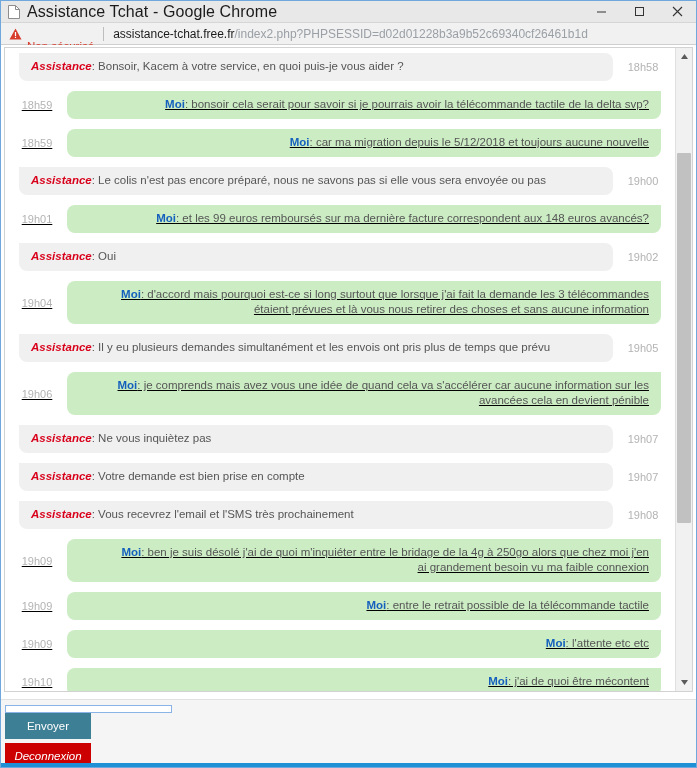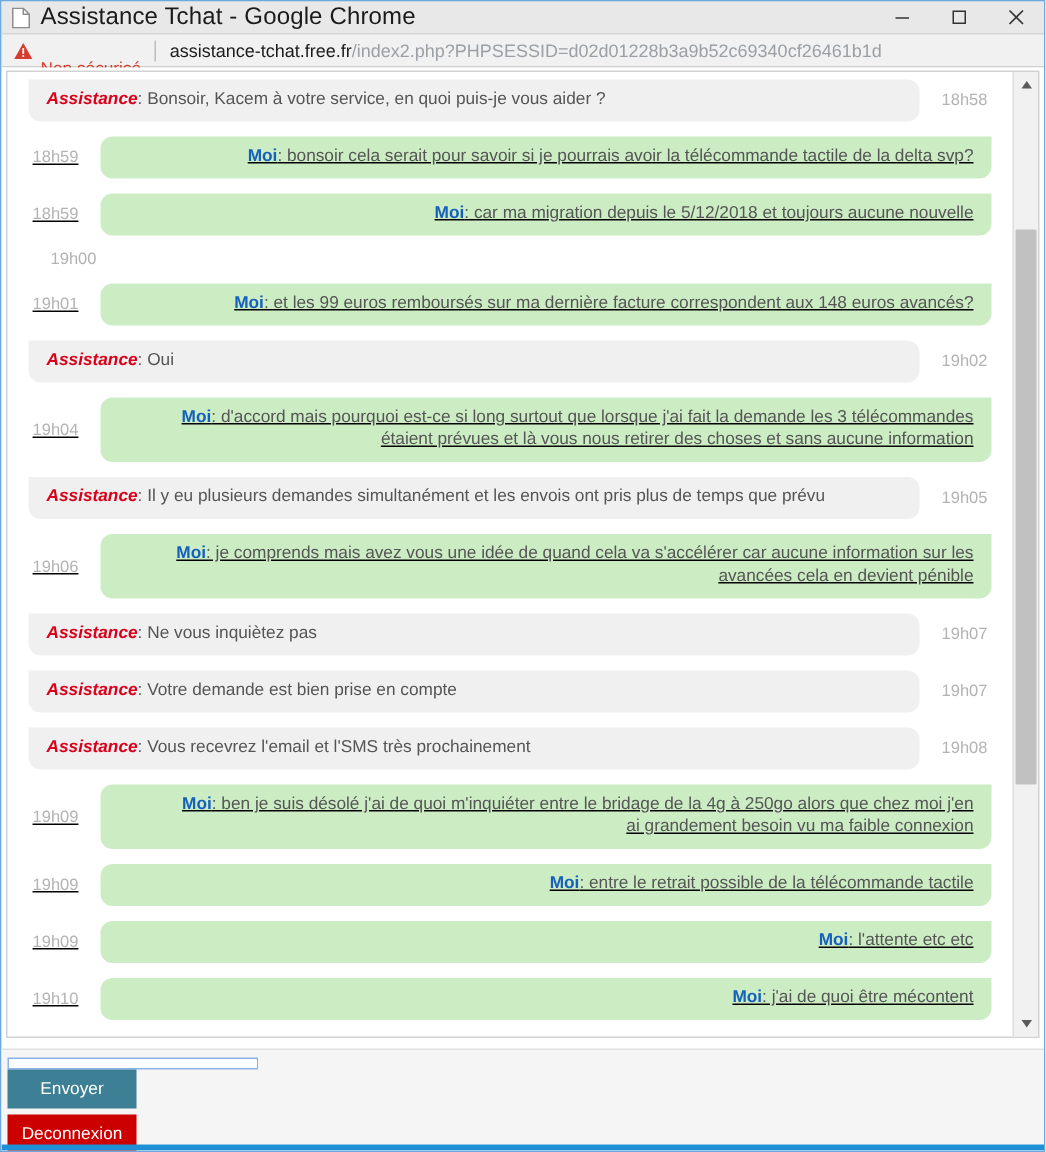--- a/index.html
+++ b/index.html
@@ -259,21 +259,21 @@
     border: none;
     font-family: "Liberation Sans", sans-serif;
     font-size: 11.5px;
     color: #ffffff;
     cursor: pointer;
     line-height: 26px;
     text-align: center;
     padding: 0;
   }
   .btn-send { background: #3d7f95; }
-  .btn-logout { background: #cc0000; }
+  .btn-logout { background: #cc0000; font-style: italic; }
 
   .footer-strip {
     position: absolute;
     left: 0; right: 0; bottom: 0;
     height: 4px;
     background: #1f8fd6;
   }
 </style>
 </head>
 <body>
@@ -330,20 +330,21 @@
           </div>
           <div class="row moi">
             <div class="time left">18h59</div>
             <div class="bubble green"><span class="who moi">Moi</span><span>: bonsoir cela serait pour savoir si je pourrais avoir la télécommande tactile de la delta svp?</span></div>
           </div>
           <div class="row moi">
             <div class="time left">18h59</div>
             <div class="bubble green"><span class="who moi">Moi</span><span>: car ma migration depuis le 5/12/2018 et toujours aucune nouvelle</span></div>
           </div>
           <div class="row assistance">
+            <div class="bubble gray"><span class="who assist">Assistance</span><span>: Le colis n'est pas encore préparé, nous ne savons pas si elle vous sera envoyée ou pas</span></div>
             <div class="time right">19h00</div>
           </div>
           <div class="row moi">
             <div class="time left">19h01</div>
             <div class="bubble green"><span class="who moi">Moi</span><span>: et les 99 euros remboursés sur ma dernière facture correspondent aux 148 euros avancés?</span></div>
           </div>
           <div class="row assistance">
             <div class="bubble gray"><span class="who assist">Assistance</span><span>: Oui</span></div>
             <div class="time right">19h02</div>
           </div>

